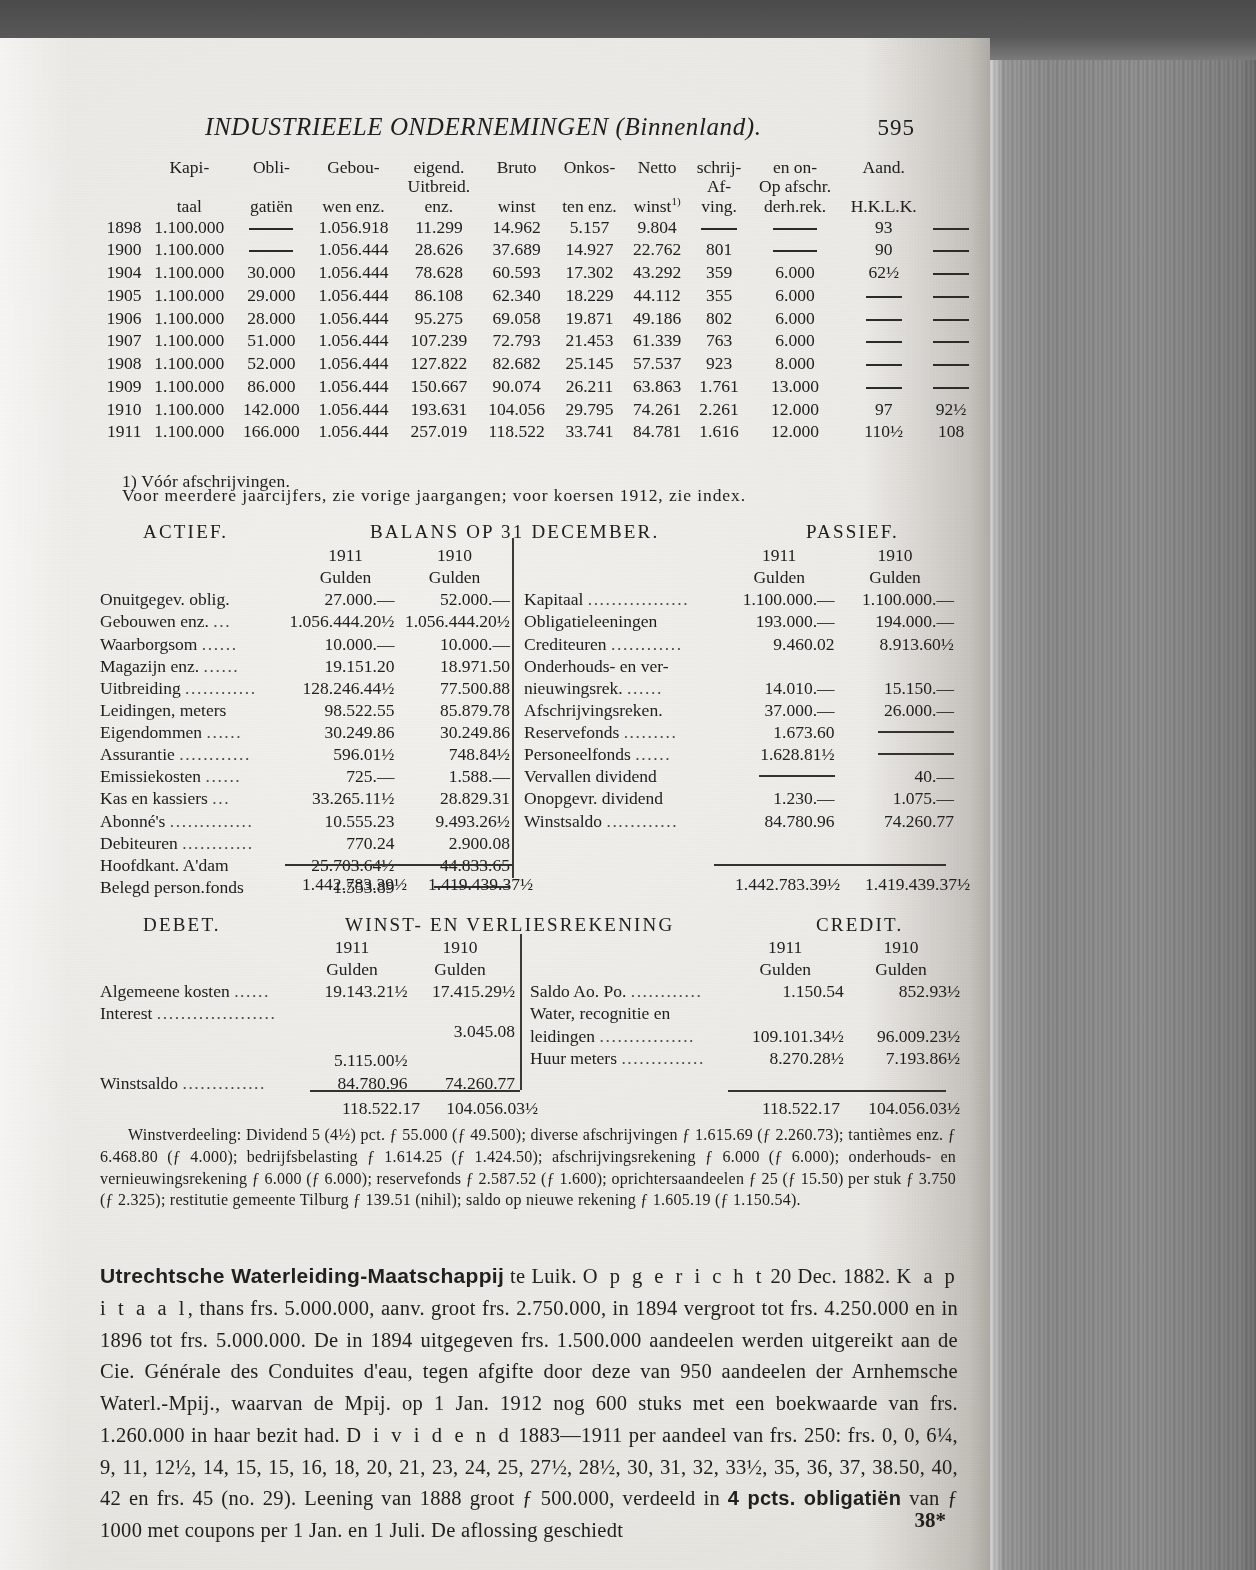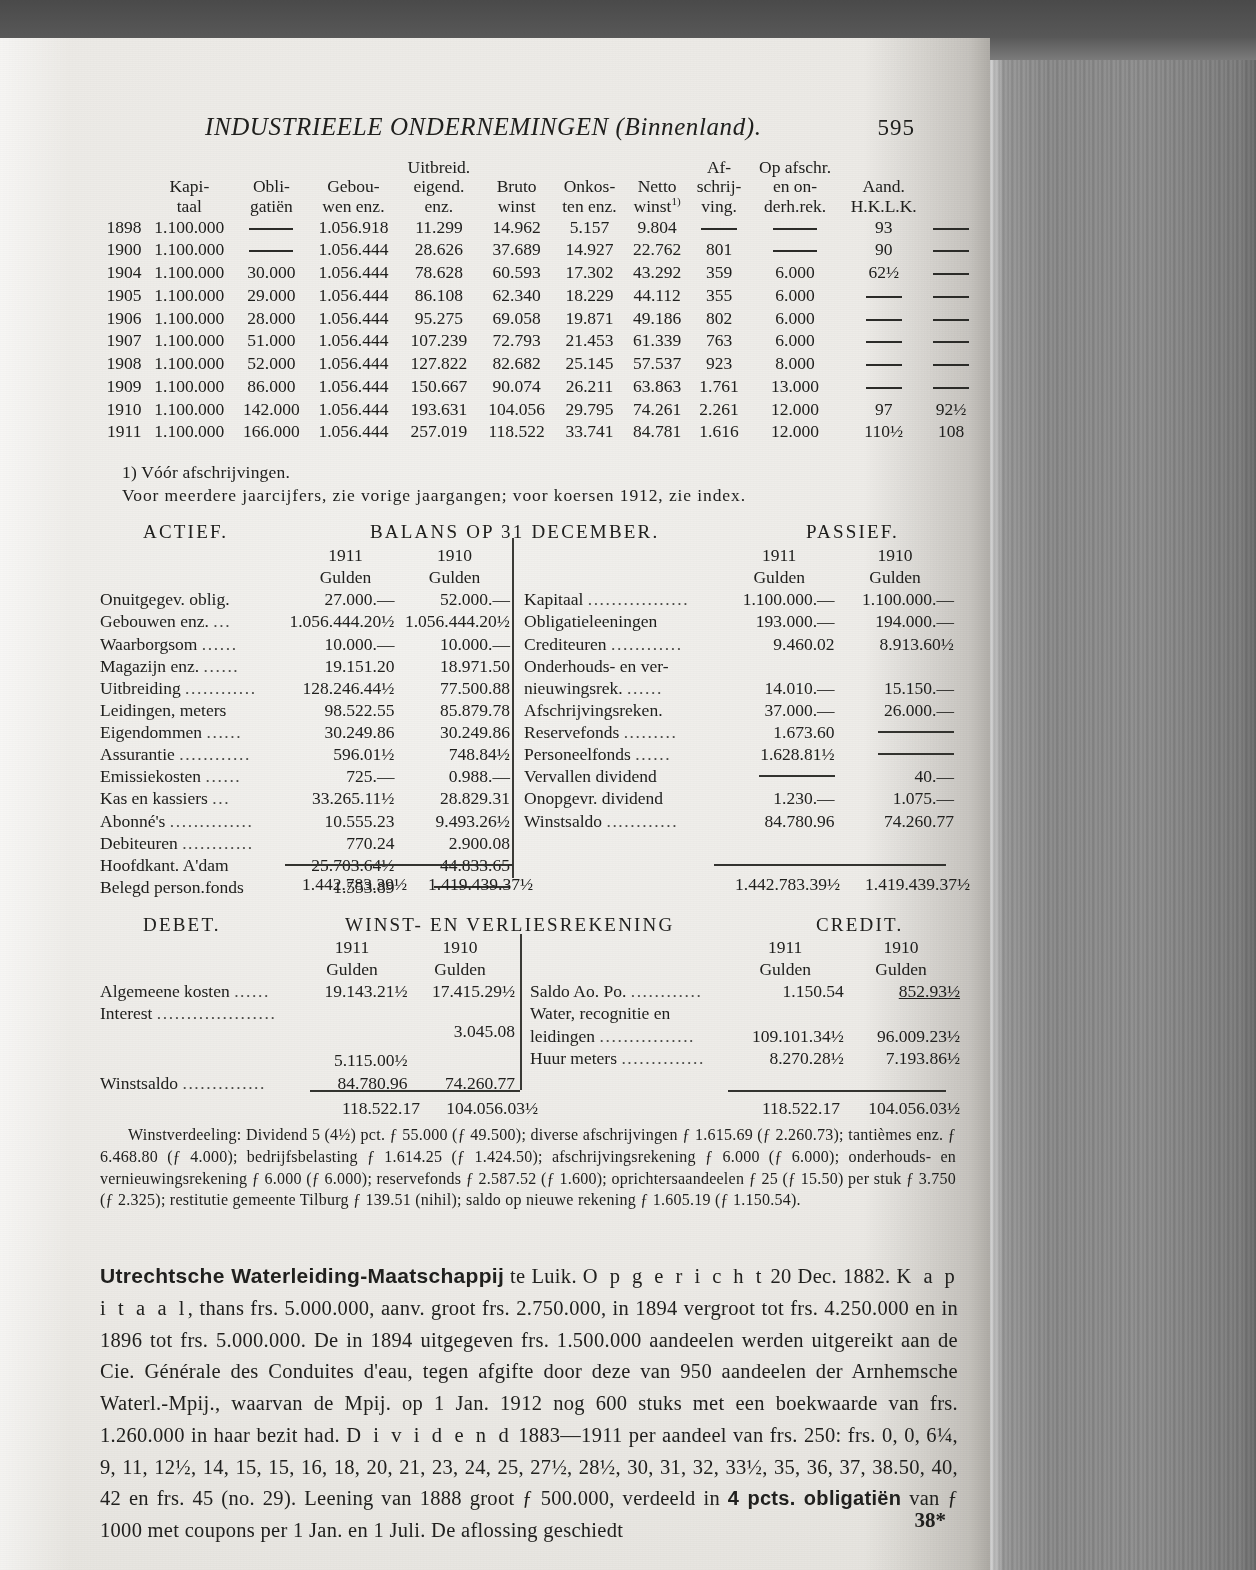--- a/index.html
+++ b/index.html
@@ -58,21 +58,21 @@
   table{border-collapse:collapse;}
   .stats table{width:880px;}
   .stats th{font-weight:normal;font-size:17.5px;vertical-align:bottom;padding:0 3px;line-height:1.08;}
   .stats td{padding:0 3px;line-height:1.30;white-space:nowrap;font-size:17.5px;}
   .hsuper{font-size:11px;vertical-align:super;}
   .dash{display:inline-block;width:44px;border-bottom:2.4px solid #2b2b28;
     vertical-align:3px;}
   .dash-s{display:inline-block;width:36px;border-bottom:2.4px solid #2b2b28;vertical-align:3px;}
   .c{text-align:center;} .l{text-align:right;}
 
-  .fnote{position:absolute;left:122px;top:424px;font-size:17.5px;letter-spacing:.2px;}
+  .fnote{position:absolute;left:122px;top:433px;font-size:17.5px;letter-spacing:.2px;}
   .fnote2{position:absolute;left:122px;top:447px;font-size:17.5px;letter-spacing:.9px;}
 
   
   .sect-head{position:absolute;font-size:19px;letter-spacing:2.2px;}
   .acct{font-size:17.5px;}
   .acct .row{display:flex;line-height:1.265;white-space:nowrap;}
   .acct .nm{width:218px;overflow:hidden;}
   .acct .v1{width:122px;text-align:right;}
   .acct .v2{width:126px;text-align:right;}
   .lead{display:inline-block;letter-spacing:1.6px;color:#4a4a46;}
@@ -107,43 +107,43 @@
     <div class="runhead">
       <span class="t">INDUSTRIEELE ONDERNEMINGEN (Binnenland).</span>
       <span class="pg">595</span>
     </div>
 
     <div class="stats">
       <table>
         <thead>
           <tr>
             <th></th>
-            <th class="c"></th>
-            <th class="c"></th>
-            <th class="c"></th>
-            <th class="c">Uitbreid.</th>
-            <th class="c"></th>
-            <th class="c"></th>
-            <th class="c"></th>
-            <th class="c">Af-</th>
-            <th class="c">Op afschr.</th>
-            <th class="c"></th>
-          </tr>
-          <tr>
-            <th></th>
             <th class="c">Kapi-</th>
             <th class="c">Obli-</th>
             <th class="c">Gebou-</th>
             <th class="c">eigend.</th>
             <th class="c">Bruto</th>
             <th class="c">Onkos-</th>
             <th class="c">Netto</th>
             <th class="c">schrij-</th>
             <th class="c">en on-</th>
             <th class="c">Aand.</th>
+          </tr>
+          <tr>
+            <th></th>
+            <th class="c"></th>
+            <th class="c"></th>
+            <th class="c"></th>
+            <th class="c">Uitbreid.</th>
+            <th class="c"></th>
+            <th class="c"></th>
+            <th class="c"></th>
+            <th class="c">Af-</th>
+            <th class="c">Op afschr.</th>
+            <th class="c"></th>
           </tr>
           <tr>
             <th></th>
             <th class="c">taal</th>
             <th class="c">gatiën</th>
             <th class="c">wen enz.</th>
             <th class="c">enz.</th>
             <th class="c">winst</th>
             <th class="c">ten enz.</th>
             <th class="c"><span>winst</span><span class="hsuper">1)</span></th>
@@ -354,21 +354,21 @@
             <div class="v2" style="width: 128px;">30.249.86</div>
           </div>
           <div class="row">
             <div class="nm" style="width: 200px;">Assurantie <span class="lead">............</span></div>
             <div class="v1" style="width: 126px;">596.01½</div>
             <div class="v2" style="width: 128px;">748.84½</div>
           </div>
           <div class="row">
             <div class="nm" style="width: 200px;">Emissiekosten <span class="lead">......</span></div>
             <div class="v1" style="width: 126px;">725.—</div>
-            <div class="v2" style="width: 128px;">0.988.—</div>
+            <div class="v2" style="width: 128px;">1.588.—</div>
           </div>
           <div class="row">
             <div class="nm" style="width: 200px;">Kas en kassiers <span class="lead">...</span></div>
             <div class="v1" style="width: 126px;">33.265.11½</div>
             <div class="v2" style="width: 128px;">28.829.31</div>
           </div>
           <div class="row">
             <div class="nm" style="width: 200px;">Abonné's <span class="lead">..............</span></div>
             <div class="v1" style="width: 126px;">10.555.23</div>
             <div class="v2" style="width: 128px;">9.493.26½</div>
@@ -516,21 +516,21 @@
       </div>
       <div class="row">
         <div class="nm" style="width:212px"></div>
         <div class="v1" style="text-align:center">Gulden</div>
         <div class="v2" style="text-align:center">Gulden</div>
       </div>
       <div id="credit-rows">
           <div class="row">
             <div class="nm" style="width: 212px;">Saldo  Ao.  Po. <span class="lead">............</span></div>
             <div class="v1" style="width: 112px;">1.150.54</div>
-            <div class="v2" style="width: 120px; text-decoration: underline;">852.93½</div>
+            <div class="v2" style="width: 120px;">852.93½</div>
           </div>
           <div class="row">
             <div class="nm" style="width: 212px;">Water, recognitie en</div>
             <div class="v1" style="width: 112px;"></div>
             <div class="v2" style="width: 120px;"></div>
           </div>
           <div class="row">
             <div class="nm" style="width: 212px;">   leidingen <span class="lead">................</span></div>
             <div class="v1" style="width: 112px;">109.101.34½</div>
             <div class="v2" style="width: 120px;">96.009.23½</div>

